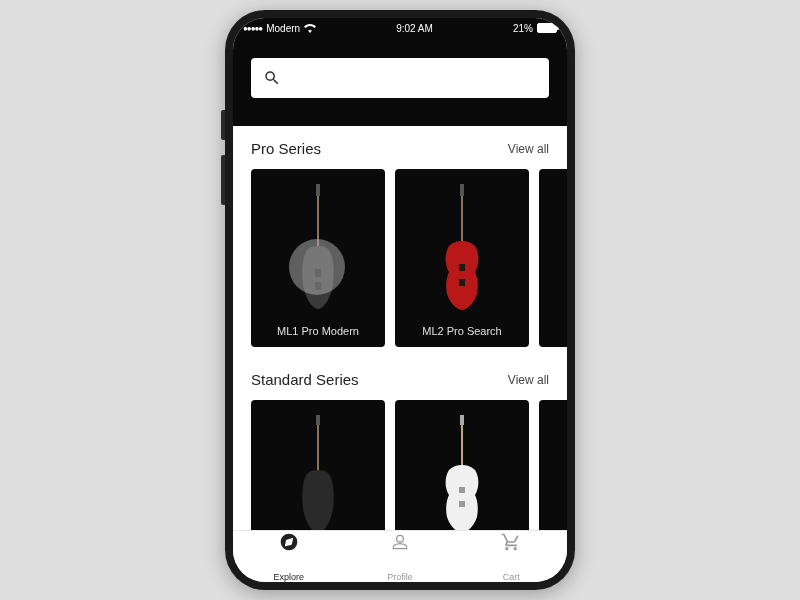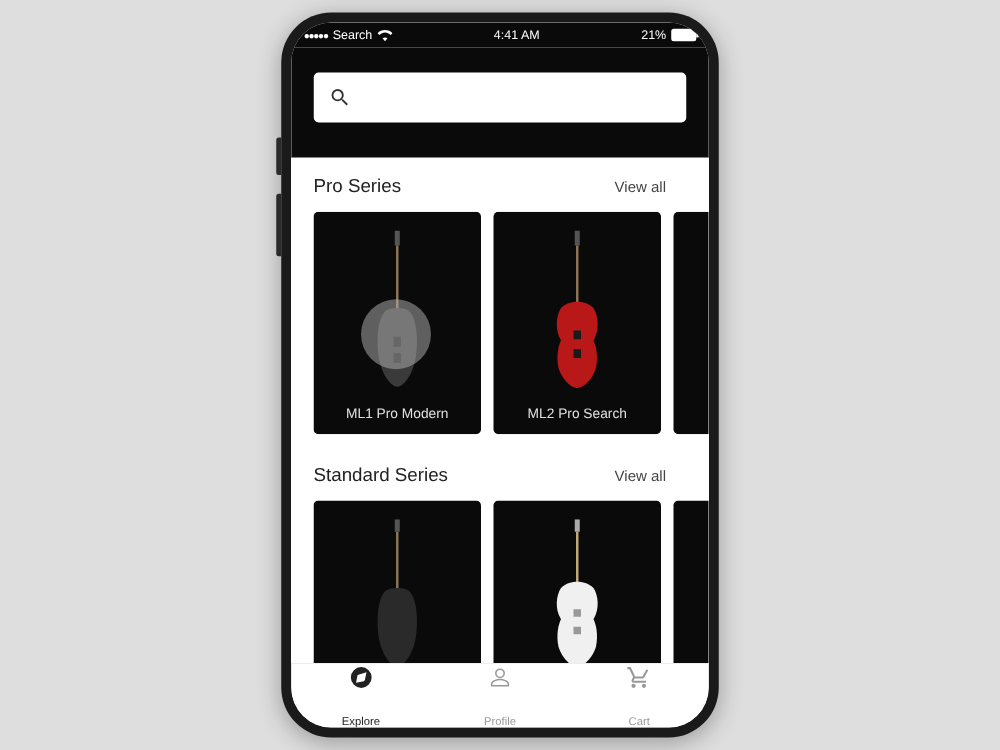--- a/index.html
+++ b/index.html
@@ -12,21 +12,21 @@
 .status-left,.status-right{display:flex;align-items:center;gap:4px}
 .dots{letter-spacing:-1px;font-size:8px}
 .battery{width:20px;height:10px;border:1px solid #fff;border-radius:2px;position:relative;background:#fff}
 .battery::after{content:"";position:absolute;right:-3px;top:2px;width:2px;height:4px;background:#fff;border-radius:0 1px 1px 0}
 .header{background:#0a0a0a;padding:20px 18px 28px;flex-shrink:0}
 .search{background:#fff;border-radius:4px;height:40px;display:flex;align-items:center;padding:0 12px;gap:10px}
 .search input{border:none;outline:none;font-size:13px;flex:1;color:#333}
 .search input::placeholder{color:#888}
 .content{flex:1;background:#fff;overflow-y:auto;overflow-x:hidden}
 .section{padding:14px 0 10px 18px}
-.section-header{display:flex;justify-content:space-between;align-items:center;padding-right:34px;margin-bottom:12px}
+.section-header{display:flex;justify-content:space-between;align-items:center;padding-right:18px;margin-bottom:12px}
 .section-title{font-size:15px;font-weight:400;color:#222}
 .view-all{font-size:12px;color:#444}
 .cards{display:flex;gap:10px;overflow-x:hidden}
 .card{width:134px;height:178px;background:#0a0a0a;border-radius:4px;flex-shrink:0;display:flex;flex-direction:column;align-items:center;padding:10px 6px;position:relative}
 .card.short{height:150px}
 .guitar-svg{flex:1;display:flex;align-items:center;justify-content:center}
 .card-label{font-size:11px;color:#e0e0e0;text-align:center;margin-top:6px}
 .touch-circle{position:absolute;width:56px;height:56px;border-radius:50%;background:rgba(180,180,180,.5);top:70px;left:38px}
 .tabbar{height:52px;background:#fff;border-top:1px solid #e8e8e8;display:flex;flex-shrink:0}
 .tab{flex:1;display:flex;flex-direction:column;align-items:center;justify-content:center;gap:20px}
@@ -36,26 +36,26 @@
 </style>
 </head>
 <body>
 
 <div class="device">
 <div class="screen">
 
 <div class="status-bar">
   <div class="status-left">
     <span class="dots">●●●●●</span>
-    <span>Search</span>
+    <span>Modern</span>
     <svg width="12" height="9" viewBox="0 0 12 9">
             <path d="M6 9L8 6.5C7 5.8 5 5.8 4 6.5zM6 0C3.5 0 1.5 1 0 2.5L1.5 4C2.8 2.8 4.3 2 6 2s3.2.8 4.5 2L12 2.5C10.5 1 8.5 0 6 0z" fill="#fff"></path>
           </svg>
   </div>
-  <span>4:41 AM</span>
+  <span>9:02 AM</span>
   <div class="status-right">
     <span>21%</span>
     <div class="battery"></div>
   </div>
 </div>
 
 <div class="header">
   <div class="search">
     <svg width="18" height="18" viewBox="0 0 24 24">
             <path d="M15.5 14h-.79l-.28-.27A6.471 6.471 0 0016 9.5 6.5 6.5 0 109.5 16c1.61 0 3.09-.59 4.23-1.57l.27.28v.79l5 4.99L20.49 19l-4.99-5zm-6 0C7.01 14 5 11.99 5 9.5S7.01 5 9.5 5 14 7.01 14 9.5 11.99 14 9.5 14z" fill="#333"></path>

